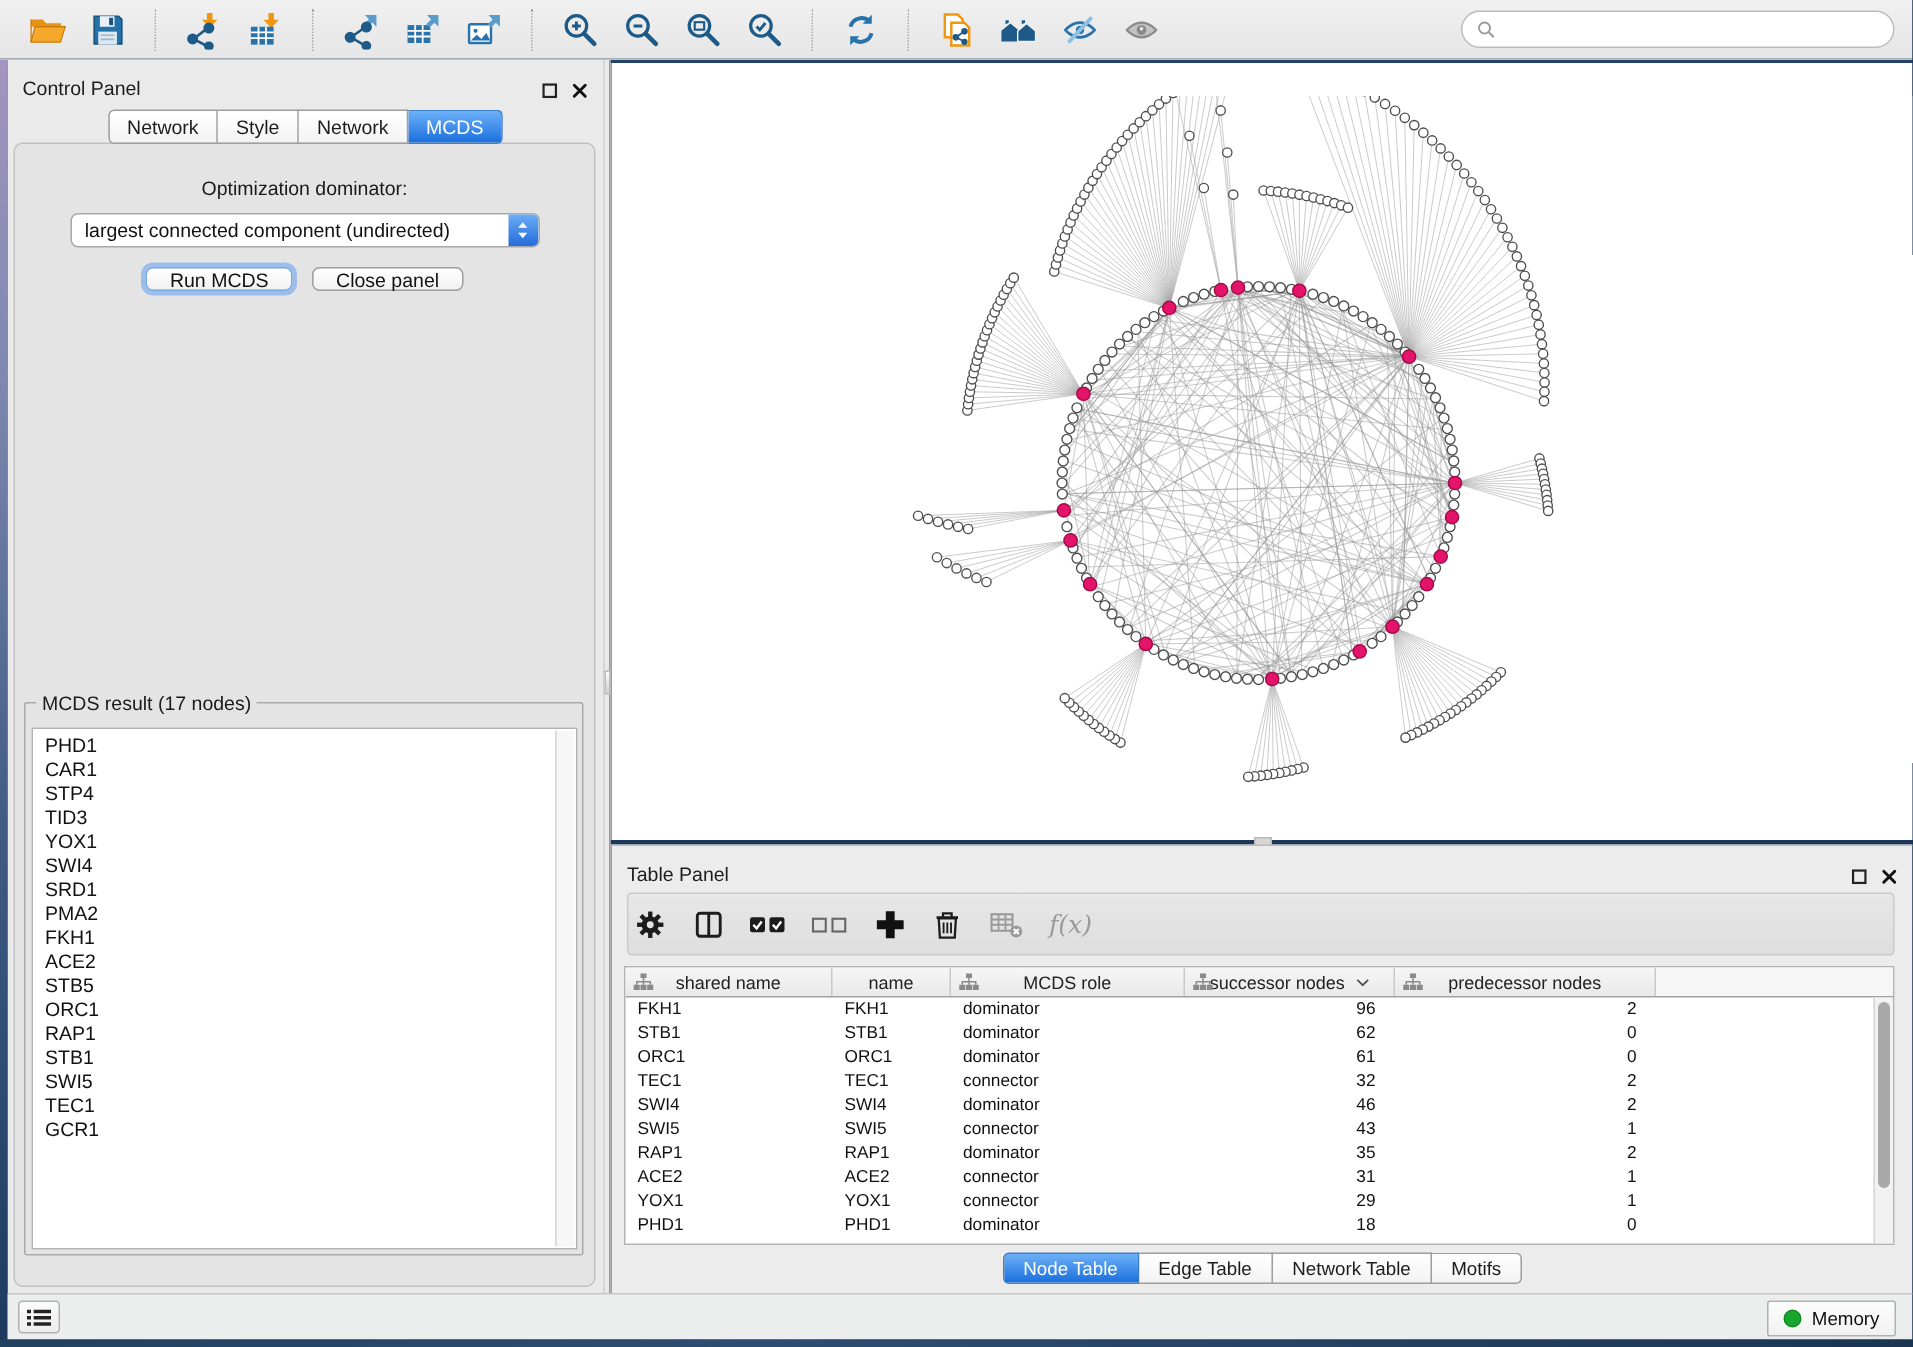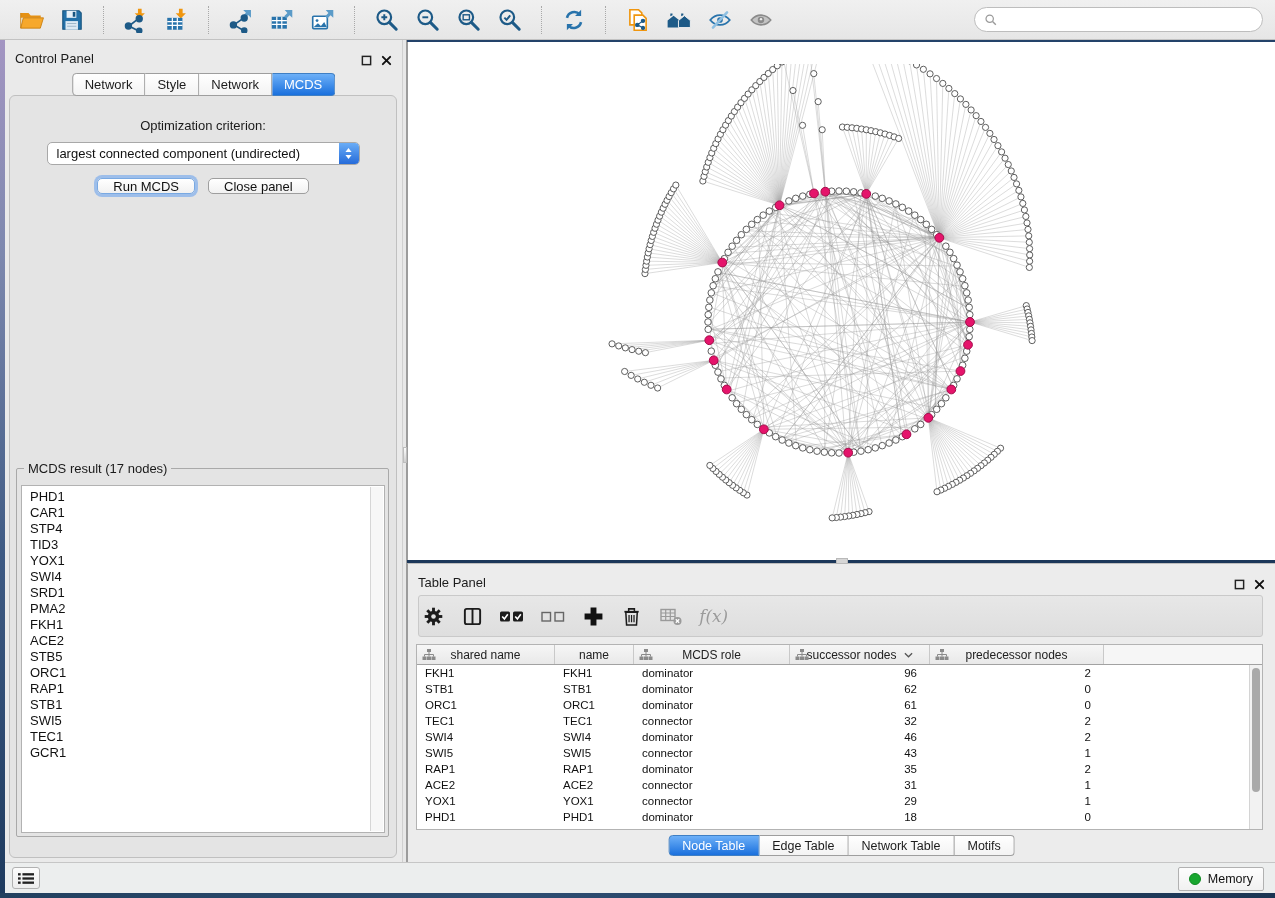--- a/index.html
+++ b/index.html
@@ -302,21 +302,21 @@
           </svg>
       </span>
     </div>
     <div id="control-tabs" class="seg">
         <div class="seg-item">Network</div>
         <div class="seg-item">Style</div>
         <div class="seg-item">Network</div>
         <div class="seg-item active">MCDS</div>
       </div>
     <div id="control-card">
-      <div id="opt-label">Optimization criterion:</div>
+      <div id="opt-label">Optimization dominator:</div>
       <div id="criterion-select">
         <span id="criterion-value">largest connected component (undirected)</span>
         <span id="criterion-stepper">
           <svg viewBox="0 0 10 14">
               <path d="M5 1l3.4 4.2H1.6z" fill="#fff"></path>
               <path d="M5 13l3.4-4.2H1.6z" fill="#fff"></path>
             </svg>
         </span>
       </div>
       <div class="btn-row">

